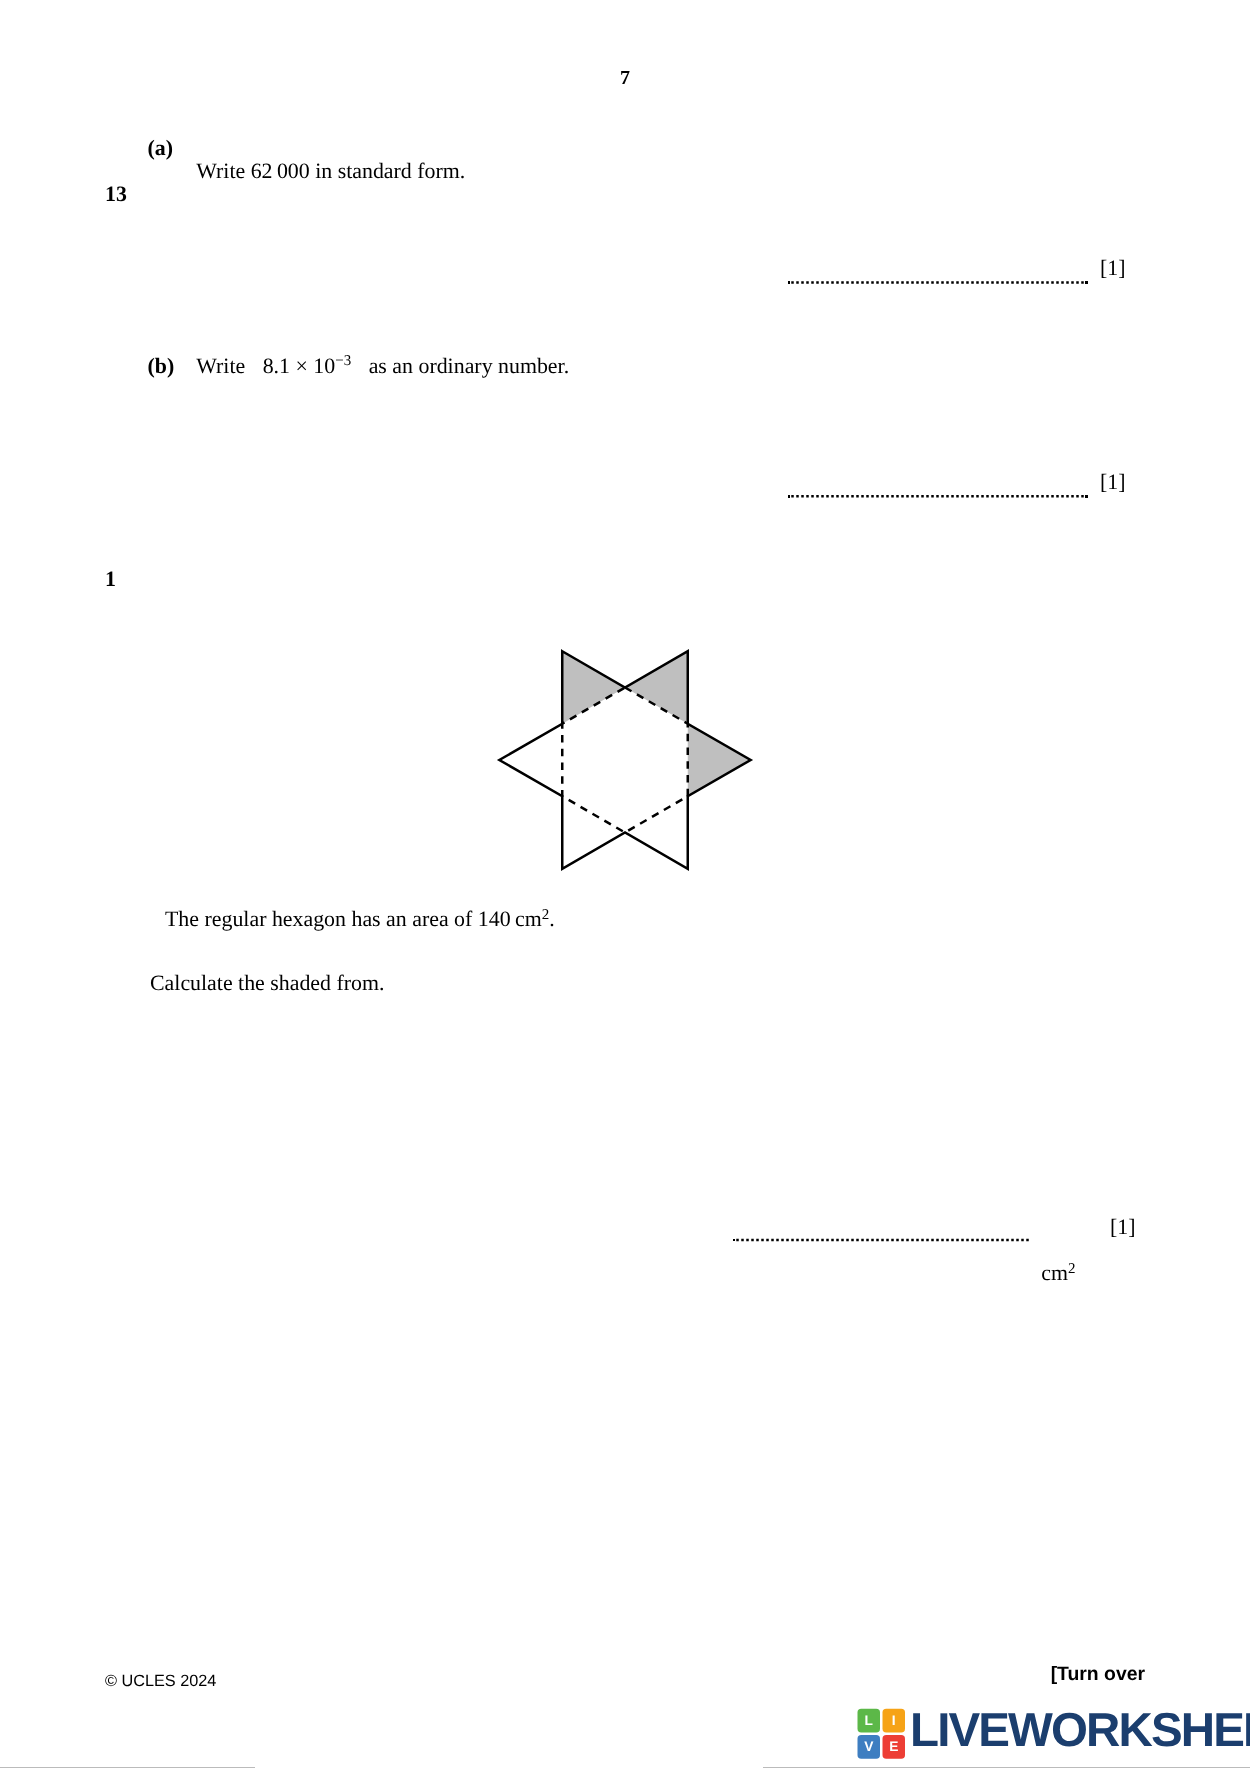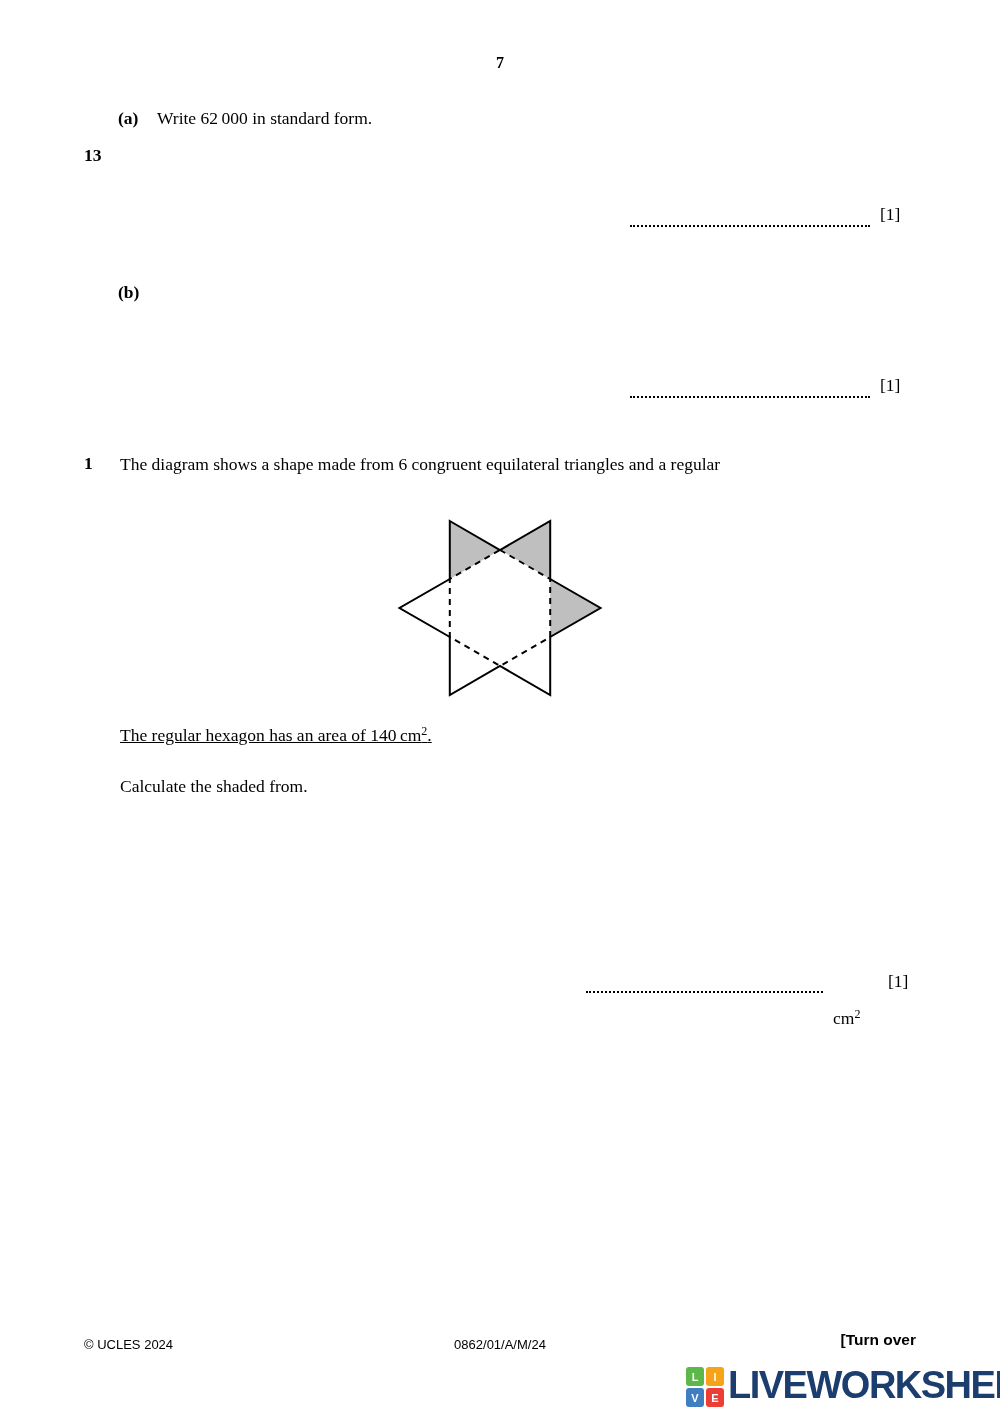--- a/index.html
+++ b/index.html
@@ -8,30 +8,30 @@
     font-family:"Liberation Serif","DejaVu Serif",serif;color:#000;overflow:hidden;
   }
   .abs{position:absolute;}
   .bold{font-weight:bold;}
   .body-text{font-size:17.5px;line-height:24px;}
   .page-number{left:0;right:0;top:54px;text-align:center;font-weight:bold;font-size:16px;}
 
   
   #q13-num{left:84px;top:106px;margin-top:37px;}
   #q13a-label{left:118px;top:106px;}
-  #q13a-text{left:157px;top:106px;}
+  #q13a-text{left:157px;top:124px;}
   #q13b-label{left:118px;top:280px;}
   #q13b-text{left:157px;top:280px;white-space:nowrap;}
   #q13b-text .math{margin:0 14px;}
   sup{font-size:12px;vertical-align:6px;line-height:0;}
 
   #q14-num{left:84px;top:451px;}
   #q14-text{left:120px;top:451px;width:790px;line-height:26px;}
 
-  #q14-area{left:120px;top:723px;text-decoration:underline;}
+  #q14-area{left:132px;top:723px;}
   #q14-instruction{left:120px;top:774px;}
 
   
   .dots{height:12px;border-bottom:2.6px dotted #000;}
   #dots-13a{left:630px;top:213px;width:240px;}
   #marks-13a{left:880px;top:202px;}
   #dots-13b{left:630px;top:384px;width:240px;}
   #marks-13b{left:880px;top:373px;}
   #dots-14{left:586px;top:979px;width:237px;}
   #unit-14{left:833px;top:966px;margin-top:40px;}
@@ -66,27 +66,29 @@
   <div class="abs page-number">7</div>
 
   <span class="abs body-text bold" id="q13-num">13</span>
   <span class="abs body-text bold" id="q13a-label">(a)</span>
   <span class="abs body-text" id="q13a-text">Write 62 000 in standard form.</span>
 
   <div class="abs dots" id="dots-13a"></div>
   <span class="abs body-text" id="marks-13a">[1]</span>
 
   <span class="abs body-text bold" id="q13b-label">(b)</span>
+  <span class="abs body-text" id="q13b-text">
+    <span>Write</span><span class="math"><span>8.1 × 10</span><sup>−3</sup></span><span>as an ordinary number.</span>
+  </span>
 
   <div class="abs dots" id="dots-13b"></div>
   <span class="abs body-text" id="marks-13b">[1]</span>
 
   <span class="abs body-text bold" id="q14-num">1</span>
   <div class="abs body-text" id="q14-text">
-    <div>The diagram shows a shape made from 6 congruent equilateral triangles and a regular</div>
   </div>
 
   <svg class="abs" id="star-svg" width="208" height="182" viewBox="396 517 208 182" xmlns="http://www.w3.org/2000/svg">
 
     <polygon class="shaded" points="449.8,579 449.8,521 500,550" fill="#bfbfbf"></polygon>
     <polygon class="shaded" points="500,550 550.2,521 550.2,579" fill="#bfbfbf"></polygon>
     <polygon class="shaded" points="550.2,579 600.5,608 550.2,637" fill="#bfbfbf"></polygon>
 
     <polygon class="hex-dashed" points="500,550 550.2,579 550.2,637 500,666 449.8,637 449.8,579"></polygon>
 
@@ -96,21 +98,20 @@
   <div class="abs body-text" id="q14-area">
     <span>The regular hexagon has an area of 140 cm</span><sup>2</sup><span>.</span>
   </div>
   <div class="abs body-text" id="q14-instruction">Calculate the shaded from.</div>
 
   <div class="abs dots" id="dots-14"></div>
   <span class="abs body-text" id="unit-14"><span>cm</span><sup>2</sup></span>
   <span class="abs body-text" id="marks-14">[1]</span>
 
   <div class="abs footer-text" id="footer-copyright">© UCLES 2024</div>
-  <div class="abs footer-text" id="footer-code">0862/01/A/M/24</div>
   <div class="abs" id="footer-turnover">[Turn over</div>
 
   <div class="abs" id="logo">
     <div id="logo-icon">
       <div class="logo-square" style="background: rgb(92, 184, 72);">L</div>
       <div class="logo-square" style="background: rgb(246, 163, 23);">I</div>
       <div class="logo-square" style="background: rgb(62, 126, 193);">V</div>
       <div class="logo-square" style="background: rgb(237, 62, 53);">E</div>
     </div>
     <div id="logo-wordmark">LIVEWORKSHEETS</div>

